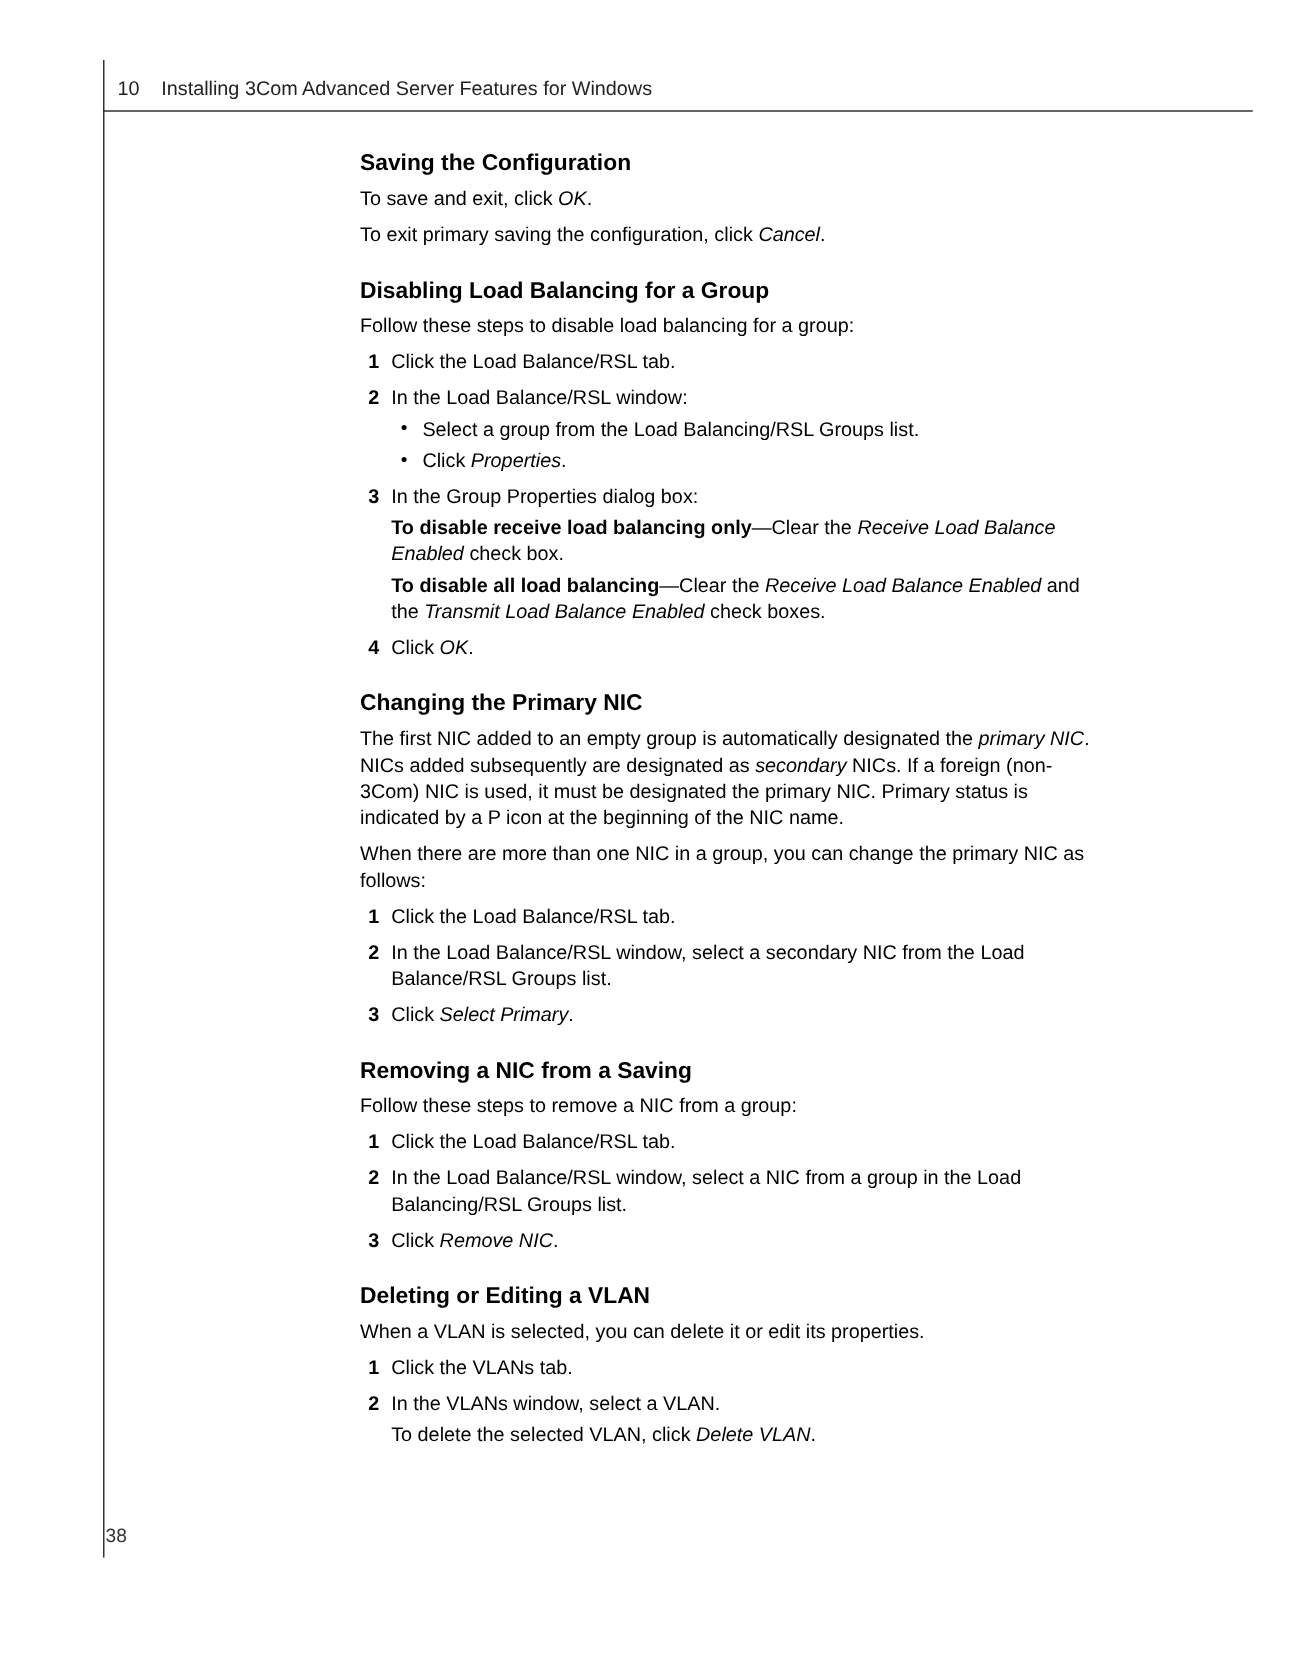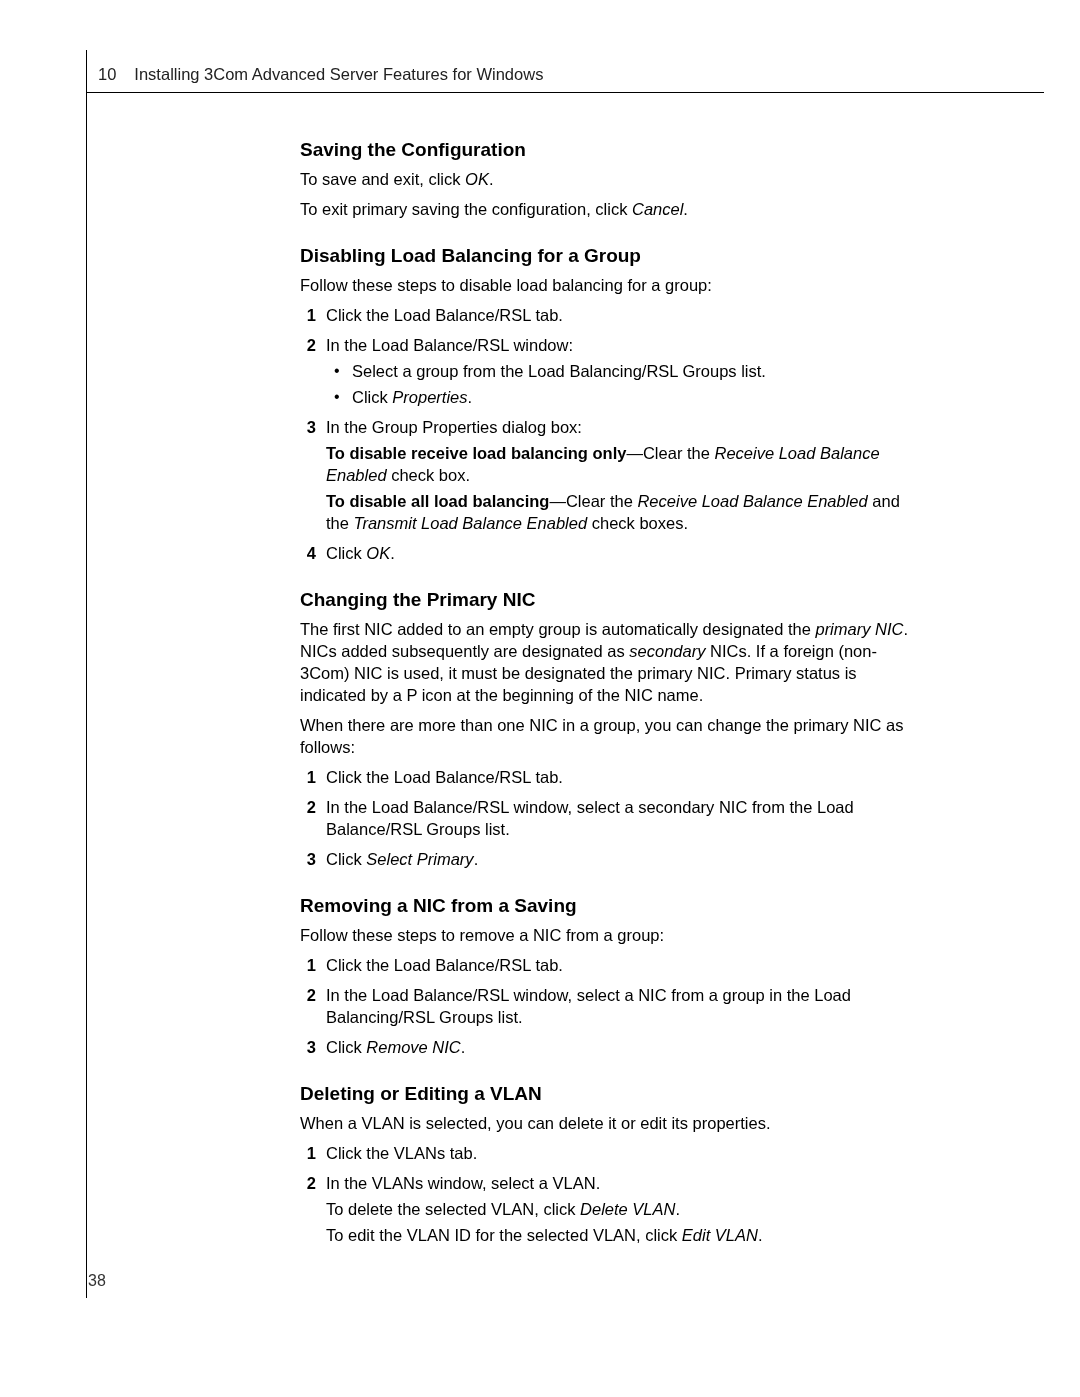--- a/index.html
+++ b/index.html
@@ -69,21 +69,20 @@
     width: 620px;
   }
   .section {
     margin-bottom: 24px;
   }
   .h3 {
     font-weight: 700;
     font-size: 19px;
     line-height: 24px;
     margin-bottom: 6px;
-    margin-top: 13px;
   }
   p.body {
     font-size: 16.5px;
     line-height: 22px;
     margin: 0 0 8px 0;
   }
   em { font-style: italic; }
   .ol {
     list-style: none;
     padding: 0;
@@ -244,23 +243,20 @@
         <li>
           <span class="num">1</span>
           <span>Click the VLANs tab.</span>
         </li>
         <li>
           <span class="num">2</span>
           <span>In the VLANs window, select a VLAN.</span>
           <span class="indent-follow">
             <span>To delete the selected VLAN, click </span><em>Delete VLAN</em><span>.</span>
           </span>
-          <span class="indent-follow">
-            <span>To edit the VLAN ID for the selected VLAN, click </span><em>Edit VLAN</em><span>.</span>
-          </span>
         </li>
       </ol>
     </div>
 
   </div>
 
   <div class="footer-pn">38</div>
 </div>
 
 </body></html>

